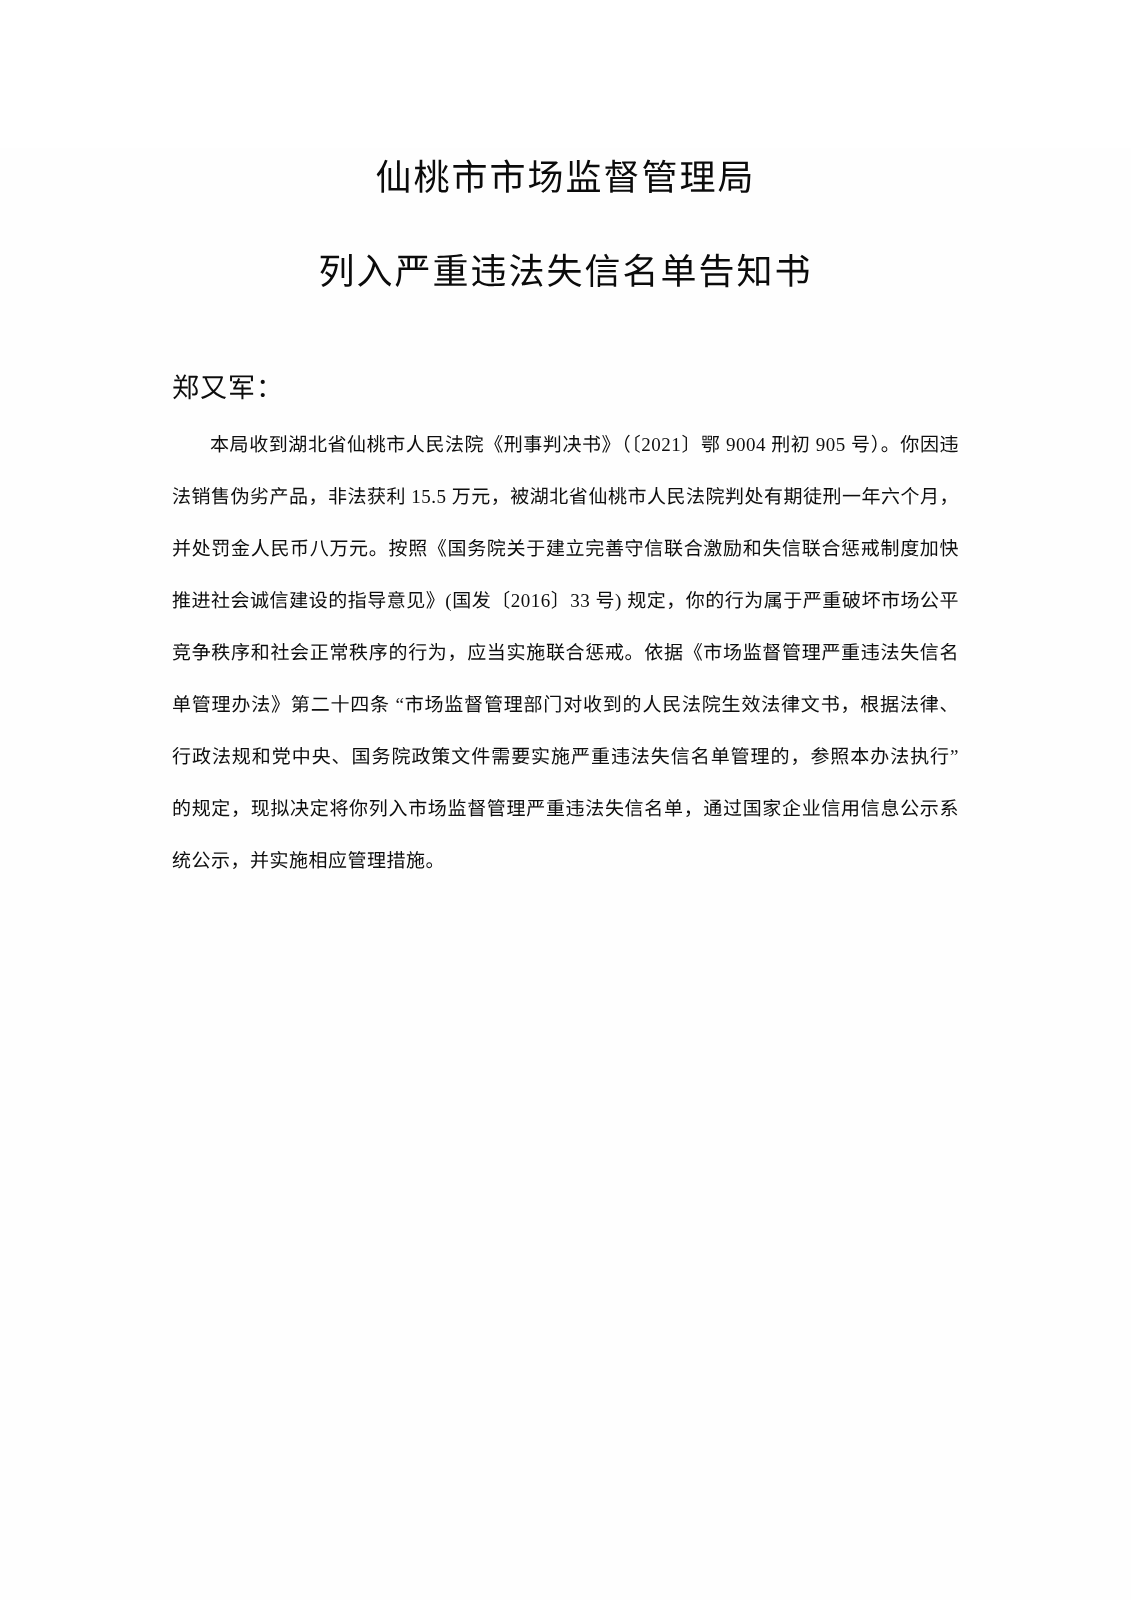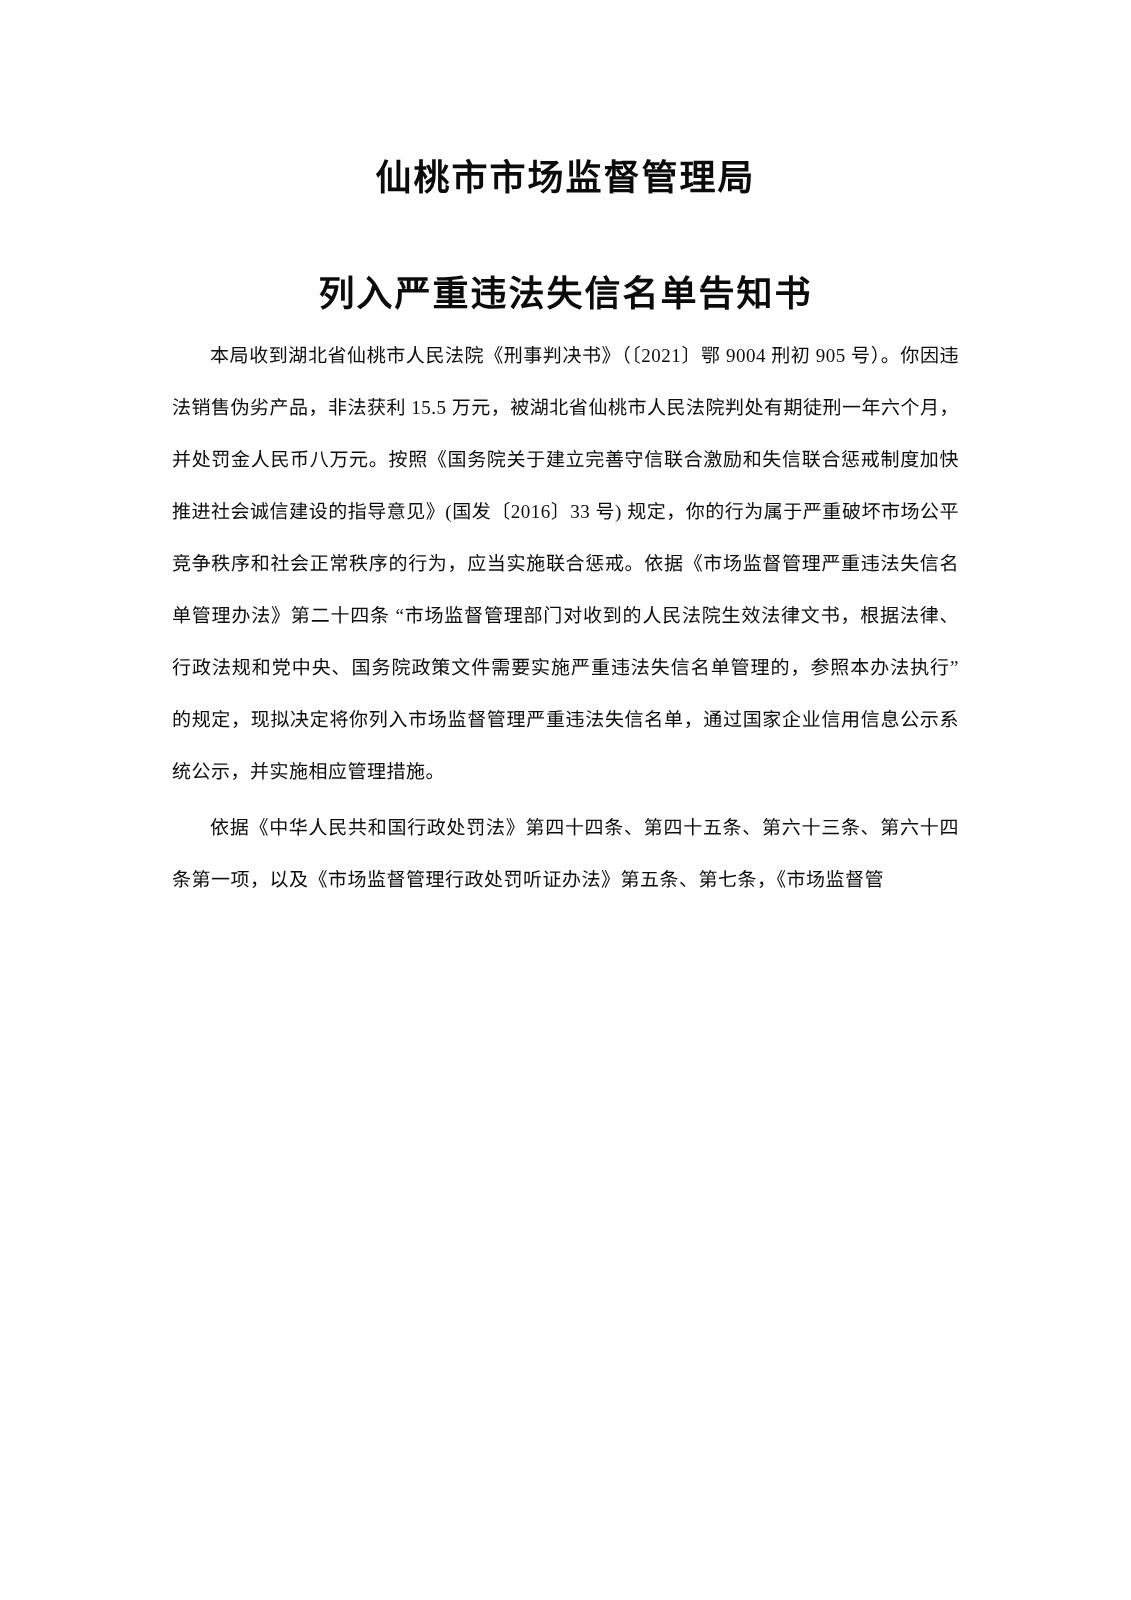--- a/index.html
+++ b/index.html
@@ -19,30 +19,30 @@
     width: 1131px;
     height: 1600px;
     box-sizing: border-box;
     padding: 0;
     position: relative;
     background: #fefefe;
   }
   .doc-title {
     text-align: center;
     font-family: "DejaVu Serif", "Liberation Serif", serif;
-    font-weight: bold;
+    font-weight: normal;
     font-size: 36px;
     letter-spacing: 2px;
     color: #0b0b0b;
   }
   .title-line-1 {
     margin-top: 148px;
   }
   .title-line-2 {
-    margin-top: 64px;
+    margin-top: 42px;
   }
   .doc-number {
     text-align: center;
     margin-top: 46px;
     font-size: 25px;
     letter-spacing: 1px;
     font-family: "Liberation Serif", "DejaVu Serif", serif;
     color: #111111;
   }
   .addressee {
@@ -74,19 +74,19 @@
 </head>
 <body>
 
 <div class="page">
 
   <div class="doc-title title-line-1">仙桃市市场监督管理局</div>
 
   <div class="doc-title title-line-2">列入严重违法失信名单告知书</div>
 
 
+  <div class="addressee">郑又军：</div>
 
   <div class="body-block">
     <p class="para">本局收到湖北省仙桃市人民法院《刑事判决书》（〔2021〕鄂 9004 刑初 905 号）。你因违法销售伪劣产品，非法获利 15.5 万元，被湖北省仙桃市人民法院判处有期徒刑一年六个月，并处罚金人民币八万元。按照《国务院关于建立完善守信联合激励和失信联合惩戒制度加快推进社会诚信建设的指导意见》(国发〔2016〕33 号) 规定，你的行为属于严重破坏市场公平竞争秩序和社会正常秩序的行为，应当实施联合惩戒。依据《市场监督管理严重违法失信名单管理办法》第二十四条 “市场监督管理部门对收到的人民法院生效法律文书，根据法律、行政法规和党中央、国务院政策文件需要实施严重违法失信名单管理的，参照本办法执行” 的规定，现拟决定将你列入市场监督管理严重违法失信名单，通过国家企业信用信息公示系统公示，并实施相应管理措施。</p>
-    <p class="para">依据《中华人民共和国行政处罚法》第四十四条、第四十五条、第六十三条、第六十四条第一项，以及《市场监督管理行政处罚听证办法》第五条、第七条，《市场监督管</p>
   </div>
 
 </div>
 
 </body></html>

